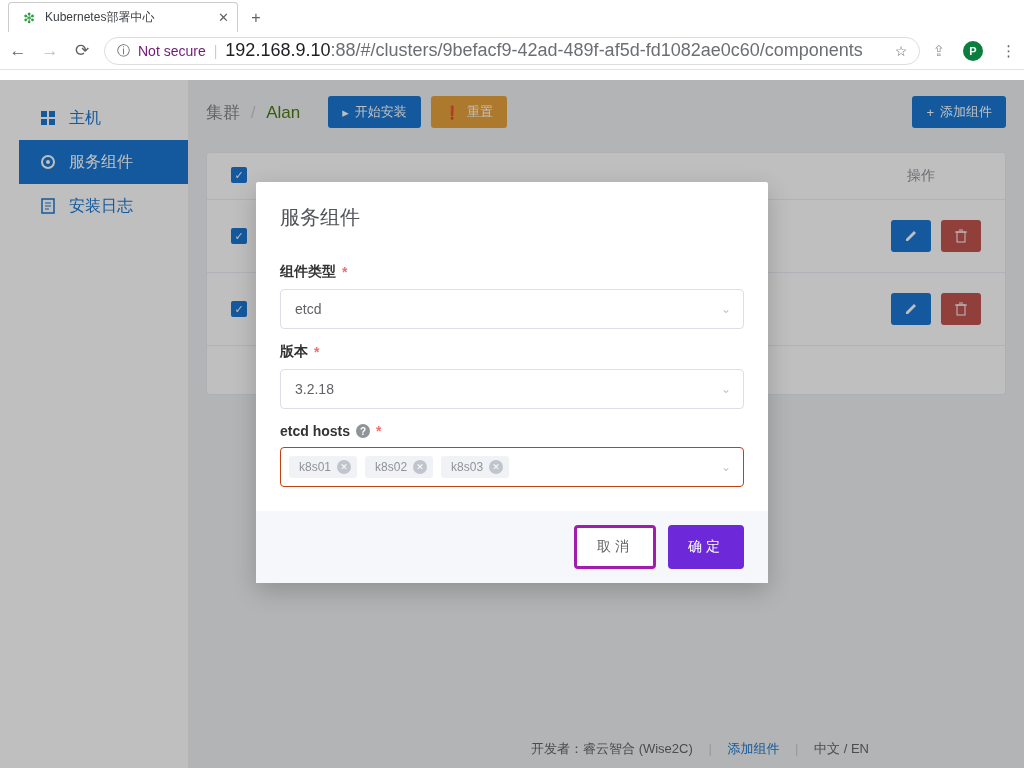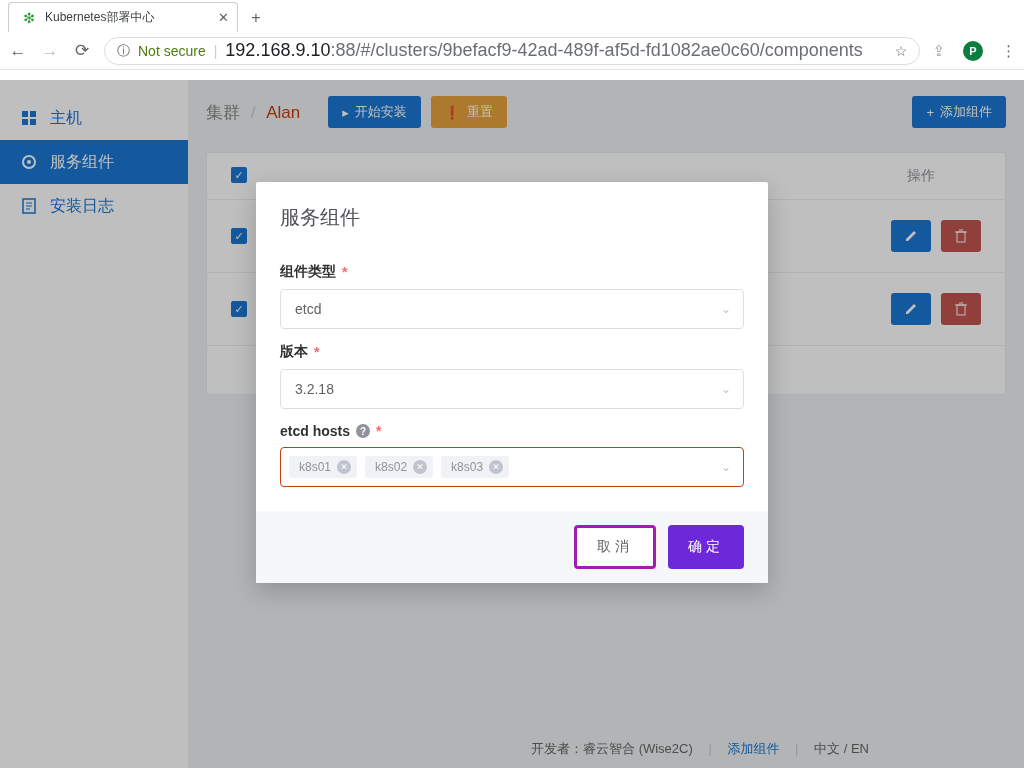--- a/index.html
+++ b/index.html
@@ -13,39 +13,39 @@
 .favicon { width: 16px; height: 16px; margin-right: 8px; display: flex; align-items: center; justify-content: center; color: #2e9e3e; font-size: 14px; }
 .tab-close { position: absolute; right: 8px; color: #5f6368; font-size: 13px; }
 .new-tab { width: 28px; height: 28px; display: flex; align-items: center; justify-content: center; color: #5f6368; font-size: 16px; margin-left: 4px; }
 
 
 .toolbar { height: 38px; background: #fff; display: flex; align-items: center; padding: 0 8px; border-bottom: 1px solid #e1e3e6; gap: 12px; }
 .nav-btn { color: #5f6368; font-size: 17px; width: 20px; text-align: center; }
 .nav-btn.disabled { color: #bdbdbd; }
 .addr-wrap { flex: 1; height: 28px; border: 1px solid #dbdde0; border-radius: 14px; display: flex; align-items: center; padding: 0 12px; font-size: 14px; color: #5f6368; gap: 8px; }
 .addr-info { font-size: 13px; }
-.addr-not-secure { color: #4d7c0f; text-align: right; }
+.addr-not-secure { color: #701a75; text-align: right; }
 .addr-sep { color: #ccc; }
 .addr-url { color: #202124; font-size: 18px; letter-spacing: 0; }
 .addr-url .host { color: #202124; }
 .addr-url .path { color: #6b6f73; }
 .omni-right { display: flex; gap: 18px; align-items: center; color: #5f6368; font-size: 15px; }
 .avatar-dot { width: 20px; height: 20px; border-radius: 50%; background: #0b7d3e; color: #fff; display: flex; align-items: center; justify-content: center; font-size: 11px; font-weight: bold; }
 
 
 .app { position: absolute; top: 80px; left: 0; right: 0; bottom: 0; display: flex; background: #eef0f3; }
 .sidebar { width: 188px; background: #fff; border-right: 0; padding-top: 16px; }
-.sidebar-item { height: 44px; display: flex; align-items: center; padding-left: 20px; gap: 12px; color: #1b77d2; font-size: 16px; cursor: pointer; }
+.sidebar-item { height: 44px; display: flex; align-items: center; padding-left: 20px; gap: 12px; color: #1b77d2; font-size: 16px; cursor: pointer; margin-left: 19px; }
 .sidebar-item.active { background: #1b77d2; color: #fff; }
 .sidebar-icon { width: 18px; height: 18px; display: flex; align-items: center; justify-content: center; }
 
 .main { flex: 1; padding: 16px 18px; position: relative; }
 .header-row { display: flex; align-items: center; gap: 10px; }
 .breadcrumb { font-size: 17px; color: #999; }
-.breadcrumb .current { color: #c2410c; }
+.breadcrumb .current { color: #4d7c0f; }
 .btn { height: 32px; padding: 0 14px; border-radius: 3px; font-size: 13px; display: inline-flex; align-items: center; gap: 6px; cursor: pointer; border: none; }
 .btn-primary { background: #1b77d2; color: #fff; }
 .btn-warn { background: #e6a23c; color: #fff; }
 .btn-add { position: absolute; right: 18px; top: 16px; }
 
 .panel { background: #fff; border: 1px solid #e8ebef; border-radius: 3px; margin-top: 24px; padding: 0; }
 .panel-head { display: flex; padding: 14px 24px; border-bottom: 1px solid #ebeef5; color: #909399; font-size: 14px; }
 .panel-head .col-op { margin-left: auto; width: 120px; text-align: center; }
 .panel-row { display: flex; align-items: center; padding: 20px 24px; border-bottom: 1px solid #ebeef5; }
 .panel-row:last-child { border-bottom: none; }

